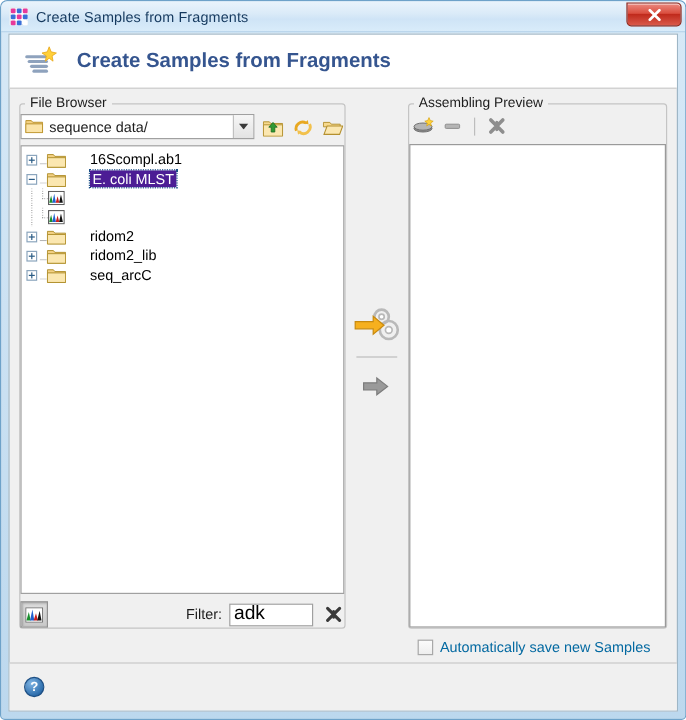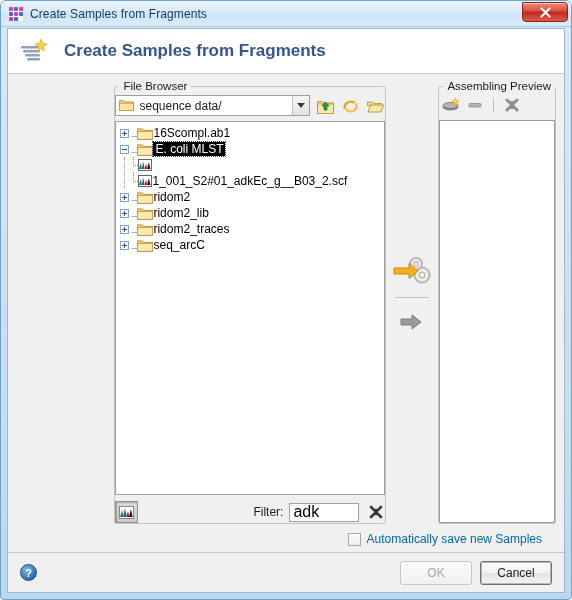--- a/index.html
+++ b/index.html
@@ -101,21 +101,20 @@
     color: #35558f;
   }
 
   
   .body-area {
     flex: 1 1 auto;
     position: relative;
     padding: 6px 8px 0 8px;
     display: flex;
     flex-direction: column;
-    align-items: flex-end;
   }
   .panels { display: flex; flex: 1 1 auto; }
 
   fieldset.group {
     border: 1px solid #c4c4c4;
     border-radius: 3px;
     margin: 0; padding: 0;
     background: transparent;
   }
   fieldset.group > legend {
@@ -204,23 +203,23 @@
   .dotline.elbow:before {
     content:""; position:absolute; left:4px; top:0; width:1px; height:9px;
     background-image: linear-gradient(#9a9a9a 50%, transparent 0);
     background-size: 1px 2px;
   }
   .dotline.elbow:after {
     content:""; position:absolute; left:4px; top:8px; height:1px; width:6px;
     background-image: linear-gradient(to right,#9a9a9a 50%, transparent 0);
     background-size: 2px 1px;
   }
-  .tlabel { margin-left: 0; }
+  .tlabel { margin-left: 20px; }
   .tlabel.sel {
-    background: #000000;
+    background: #4c1d95;
     color: #ffffff;
     padding: 0 2px;
     outline: 1px dotted #1a4f87;
   }
 
   .filter-row {
     display: flex; align-items: center;
     margin-top: 6px; height: 22px;
   }
   .toggle-btn {
@@ -470,21 +469,20 @@
                   <span class="dotline elbow"></span>
                   <span style="display: flex;">
                     <svg width="14" height="12" viewBox="0 0 14 12">
                       <rect x="0.5" y="0.5" width="13" height="11" fill="#ffffff" stroke="#555" stroke-width="0.9"></rect>
                       <path d="M1 10 L2.6 4 L4 10 Z" fill="#1a8f2e"></path>
                       <path d="M3.6 10 L5.2 2.5 L6.6 10 Z" fill="#1f5fd0"></path>
                       <path d="M6.4 10 L8 4.5 L9.4 10 Z" fill="#c91f1f"></path>
                       <path d="M9.2 10 L10.8 3 L12.4 10 Z" fill="#111"></path>
                     </svg>
                   </span>
-                  <span class="tlabel">1_001_S2#01_adkEc_g__B03_2.scf</span>
                 </div>
                 <div class="tnode">
                   <span class="expander plus"></span>
                   <span class="dotline" style="width: 6px;"><svg width="6" height="1">
                       <rect width="6" height="1" fill="#b5b5b5"></rect>
                     </svg></span>
                   <span style="display: flex;">
                     <svg width="16" height="13" viewBox="0 0 16 13">
                       <path d="M0.5 1.8 h5 l1.2 1.5 h9 v9 h-15.2 z" fill="#f3d184" stroke="#b08f2c" stroke-width="0.8"></path>
                       <path d="M0.5 4.4 h15.2 v8 h-15.2 z" fill="#fbe7b0" stroke="#b08f2c" stroke-width="0.8"></path>
@@ -509,33 +507,20 @@
                   <span class="expander plus"></span>
                   <span class="dotline" style="width: 6px;"><svg width="6" height="1">
                       <rect width="6" height="1" fill="#b5b5b5"></rect>
                     </svg></span>
                   <span style="display: flex;">
                     <svg width="16" height="13" viewBox="0 0 16 13">
                       <path d="M0.5 1.8 h5 l1.2 1.5 h9 v9 h-15.2 z" fill="#f3d184" stroke="#b08f2c" stroke-width="0.8"></path>
                       <path d="M0.5 4.4 h15.2 v8 h-15.2 z" fill="#fbe7b0" stroke="#b08f2c" stroke-width="0.8"></path>
                     </svg>
                   </span>
-                  <span class="tlabel">ridom2_traces</span>
-                </div>
-                <div class="tnode">
-                  <span class="expander plus"></span>
-                  <span class="dotline" style="width: 6px;"><svg width="6" height="1">
-                      <rect width="6" height="1" fill="#b5b5b5"></rect>
-                    </svg></span>
-                  <span style="display: flex;">
-                    <svg width="16" height="13" viewBox="0 0 16 13">
-                      <path d="M0.5 1.8 h5 l1.2 1.5 h9 v9 h-15.2 z" fill="#f3d184" stroke="#b08f2c" stroke-width="0.8"></path>
-                      <path d="M0.5 4.4 h15.2 v8 h-15.2 z" fill="#fbe7b0" stroke="#b08f2c" stroke-width="0.8"></path>
-                    </svg>
-                  </span>
                   <span class="tlabel">seq_arcC</span>
                 </div>
               </div>
           </div>
 
           <div class="filter-row">
             <span class="toggle-btn">
               <svg width="15" height="13" viewBox="0 0 15 13">
                 <rect x="0.5" y="0.5" width="14" height="12" fill="#ffffff" stroke="#6e6e6e" stroke-width="0.8"></rect>
                 <path d="M1 11 L3 4 L4.6 11 Z" fill="#1a8f2e"></path>
@@ -607,20 +592,16 @@
       </div>
 
       <div class="autosave-row">
         <span class="chk"></span>
         <span class="autosave-label">Automatically save new Samples</span>
       </div>
     </div>
 
     <div class="footer">
       <span class="help-btn">?</span>
-      <div class="btn-row">
-        <button class="btn disabled" disabled="">OK</button>
-        <button class="btn default">Cancel</button>
-      </div>
     </div>
 
   </div>
 </div>
 
 </body></html>

